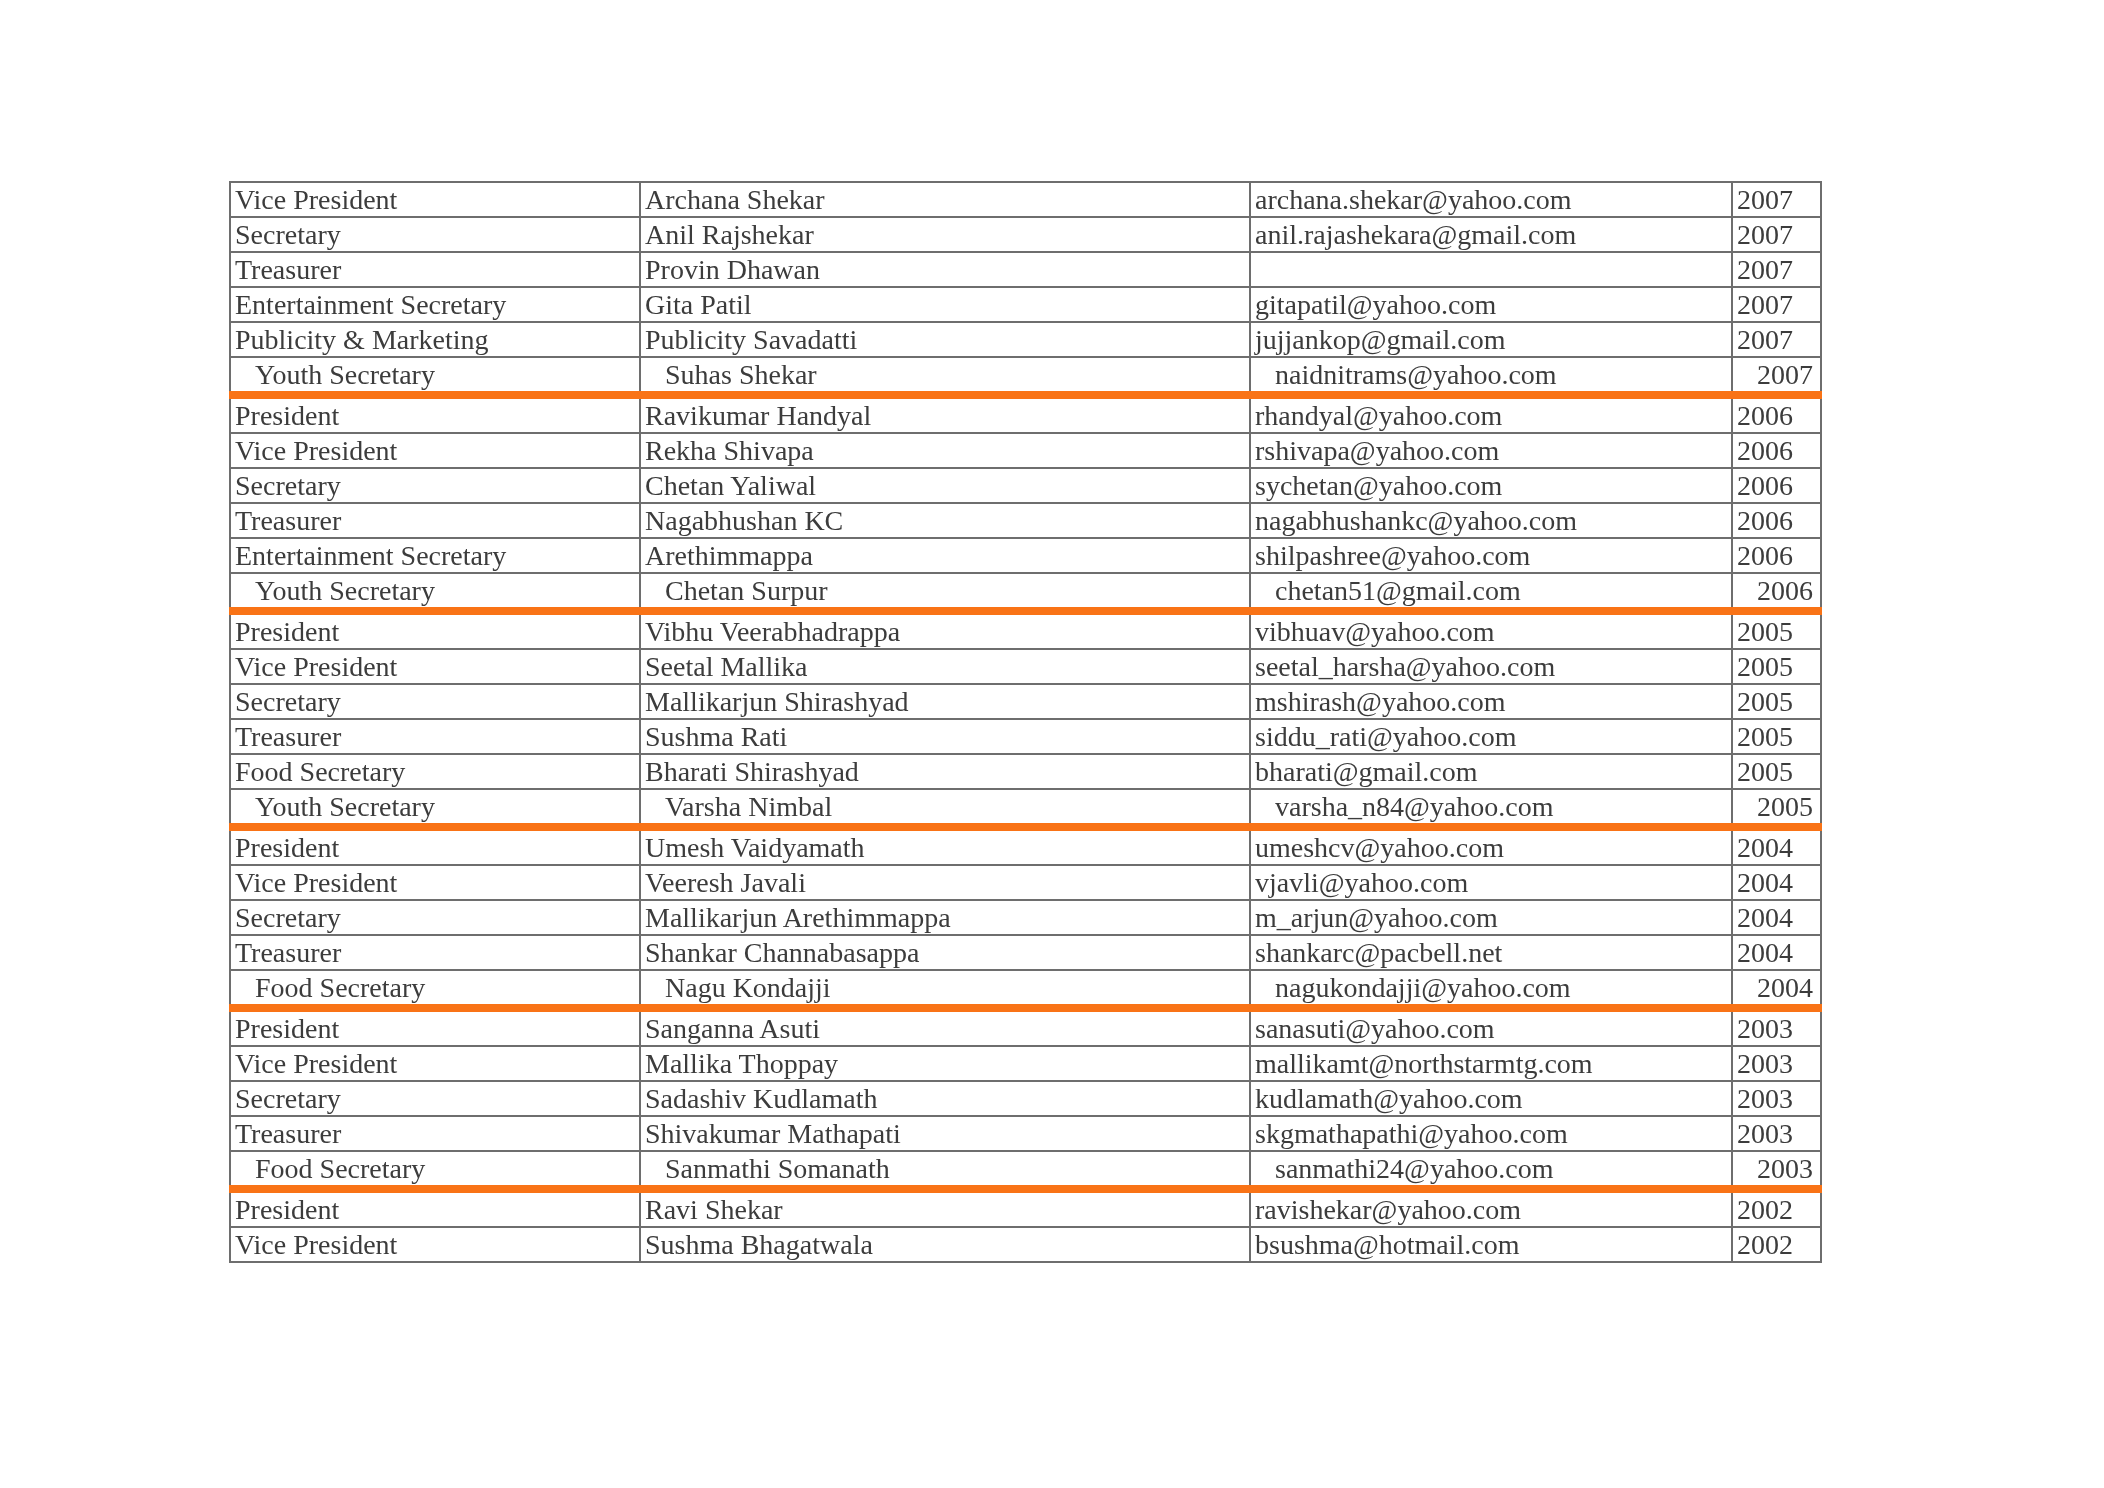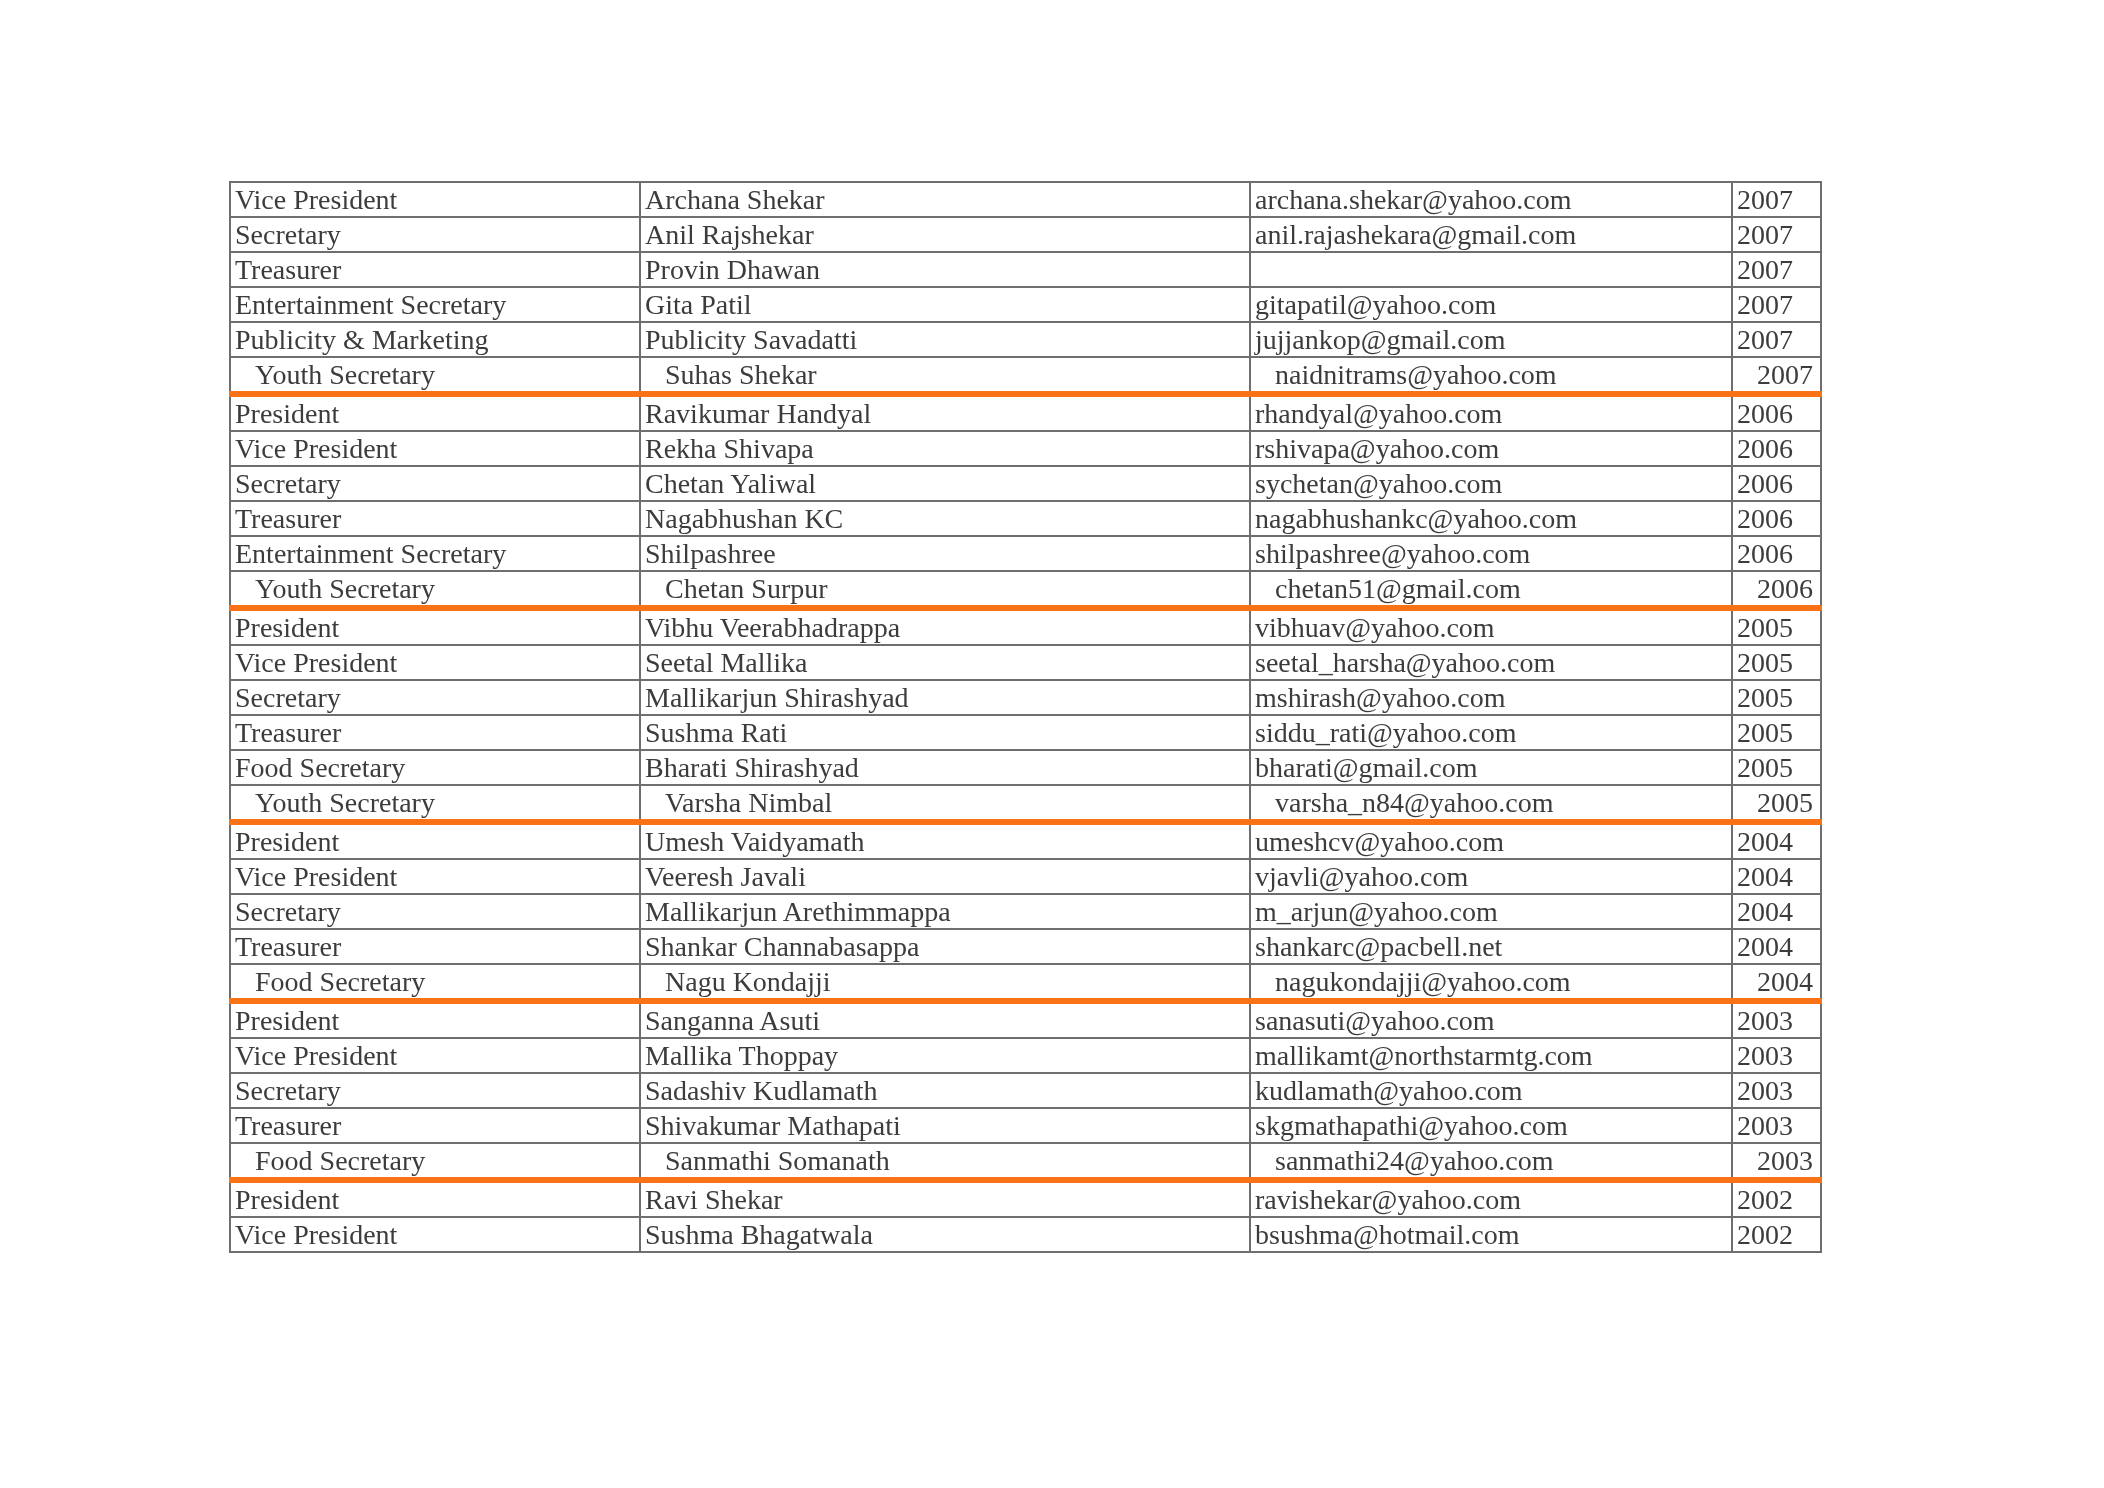--- a/index.html
+++ b/index.html
@@ -31,21 +31,21 @@
     padding: 1px 2px 1px 4px;
     white-space: nowrap;
     overflow: hidden;
     vertical-align: middle;
     background: #ffffff;
   }
   .officers-table {
     border: 2px solid #4f4f4f;
   }
   .officers-table tr.group-end td {
-    border-bottom: 6px solid #f97316;
+    border-bottom: 8px solid #f97316;
     padding-left: 24px;
   }
 </style>
 </head>
 <body>
 
 <div>
   <table class="officers-table">
     <colgroup>
       <col style="width:410px">
@@ -109,21 +109,21 @@
           <td>2006</td>
         </tr>
         <tr>
           <td>Treasurer</td>
           <td>Nagabhushan KC</td>
           <td>nagabhushankc@yahoo.com</td>
           <td>2006</td>
         </tr>
         <tr>
           <td>Entertainment Secretary</td>
-          <td>Shilpashree</td>
+          <td>Arethimmappa</td>
           <td>shilpashree@yahoo.com</td>
           <td>2006</td>
         </tr>
         <tr class="group-end">
           <td>Youth Secretary</td>
           <td>Chetan Surpur</td>
           <td>chetan51@gmail.com</td>
           <td>2006</td>
         </tr>
         <tr>

